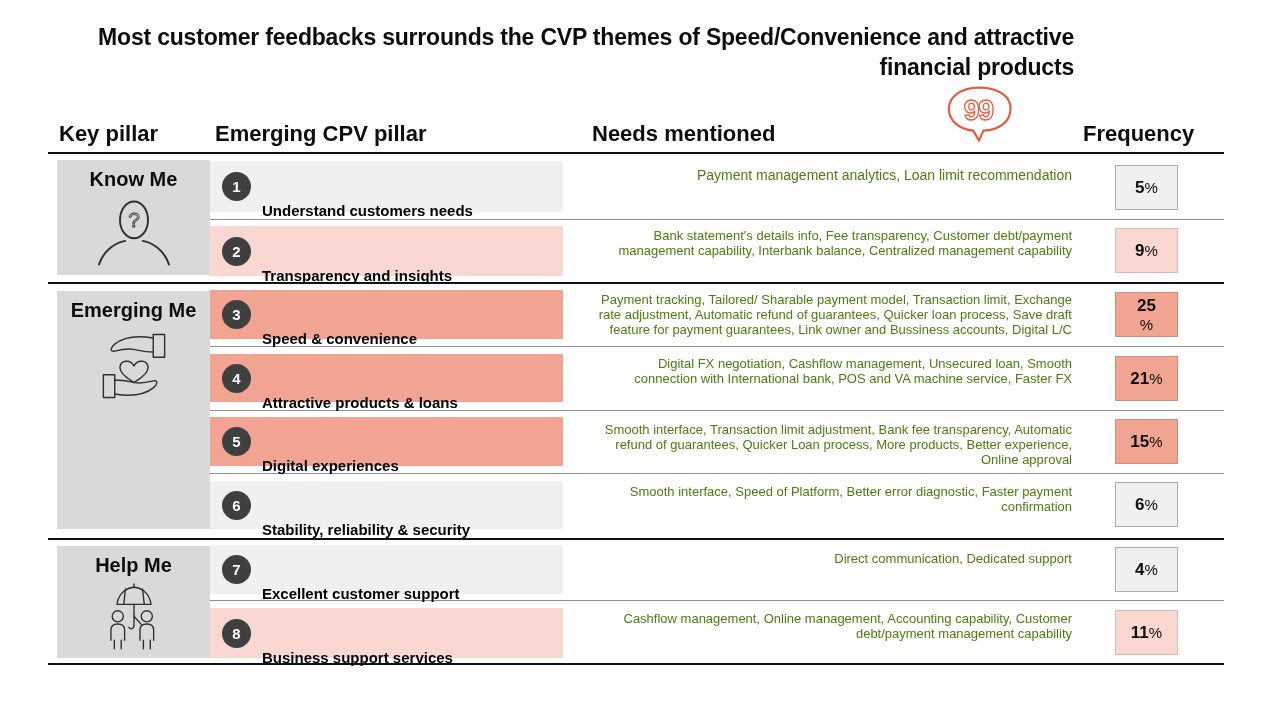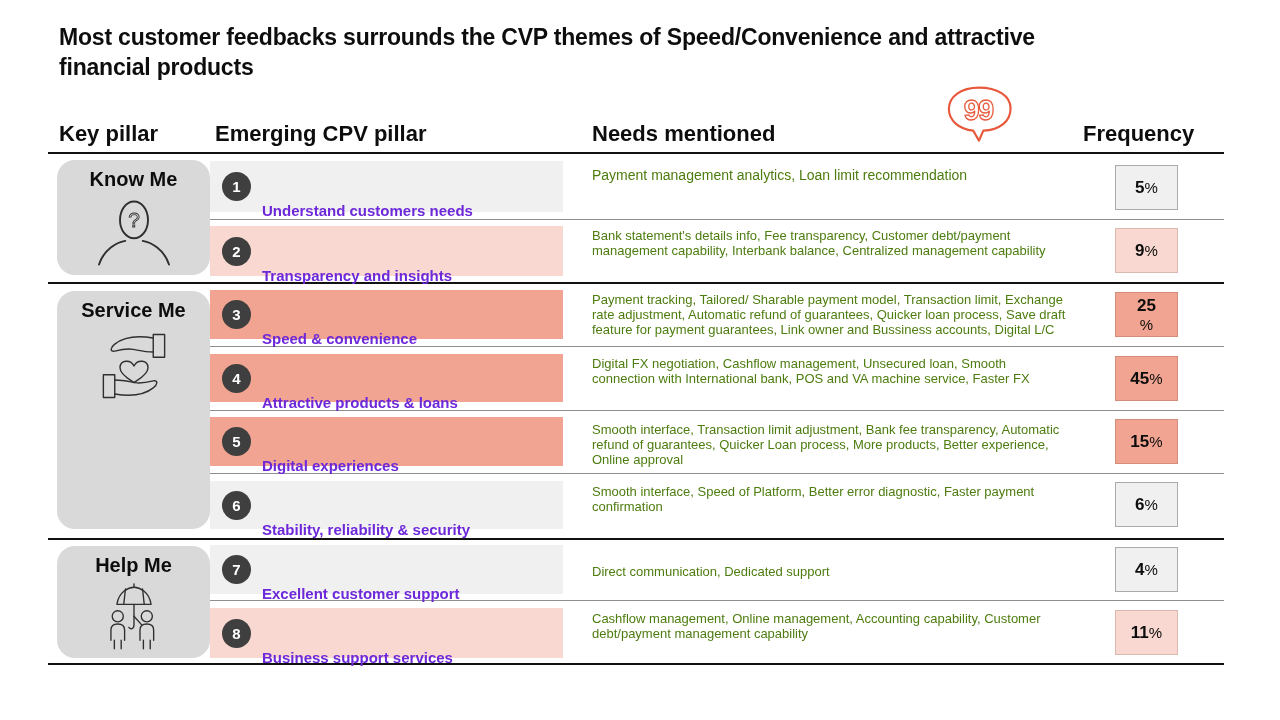--- a/index.html
+++ b/index.html
@@ -1,55 +1,55 @@
 <!DOCTYPE html>
 <html style="--accent: #E8593C; --salmon: #F1A492; --pink: #F8D8D0; --gray_row: #F0F0F0; --pillar_gray: #D9D9D9; --badge: #3F3F3F; --line_dark: #121212; --line_light: #8F8F8F;"><head>
 <meta charset="utf-8">
 <style>
   html,body { margin:0; padding:0; background:#ffffff; }
   .slide {
     position:relative; width:1280px; height:720px; background:#fff;
-    font-family:"Liberation Sans", sans-serif; color:#111; overflow:hidden;
+    font-family:"Liberation Sans", sans-serif; color:#111; overflow:hidden;text-align:right;
   }
   .abs { position:absolute; }
 
   .title {
     left:59px; top:22px; width:1015px;
     font-size:23px; line-height:1.32; font-weight:bold; color:#0d0d0d;
     letter-spacing:-0.2px;
   }
 
   .col-header { top:121px; font-size:22px; font-weight:bold; color:#0d0d0d; white-space:nowrap; }
 
   .line-dark  { height:2px; background:var(--line_dark,#121212); left:48px; width:1176px; }
   .line-light { height:1px; background:var(--line_light,#8f8f8f); left:204px; width:1020px; }
 
   .pillar {
     left:57px; width:153px; background:var(--pillar_gray,#d9d9d9);
     display:flex; flex-direction:column; align-items:center;
-    padding-top:8px; box-sizing:border-box;border-radius:18px;
+    padding-top:8px; box-sizing:border-box;
   }
   .pillar-label { font-size:20px; font-weight:bold; color:#0d0d0d; }
   .pillar-icon { margin-top:4px; }
 
   .theme-row {
     left:210px; width:353px;
     display:flex; align-items:center; box-sizing:border-box; padding-left:12px;
   }
   .tone-gray   { background:var(--gray_row,#f0f0f0); }
   .tone-pink   { background:var(--pink,#f8d8d0); }
   .tone-salmon { background:var(--salmon,#f1a492); }
 
   .badge {
     width:29px; height:29px; border-radius:50%;
     background:var(--badge,#3f3f3f); color:#fff;
     font-size:15px; font-weight:bold;
     display:flex; align-items:center; justify-content:center; flex:0 0 29px;
   }
-  .theme-label { margin-left:11px; font-size:15px; font-weight:bold; color:#6d28d9;margin-top:48px; }
+  .theme-label { margin-left:11px; font-size:15px; font-weight:bold; color:#000000;margin-top:48px; }
 
   .needs {
     left:592px; width:480px;
     font-size:13px; line-height:1.17; color:#4d7c0f;
   }
 
   .freq-box {
     left:1115px; width:63px; height:45px;
     display:flex; align-items:center; justify-content:center;
     box-sizing:border-box; font-size:15px;
@@ -97,21 +97,21 @@
     <div class="pillar-icon">
       <svg width="84" height="76" viewBox="0 0 96 84">
         <ellipse class="ln" cx="48" cy="27" rx="16" ry="21"></ellipse>
         <text x="48" y="35" text-anchor="middle" font-family="Liberation Sans, sans-serif" font-size="24" fill="none" stroke="#2f2f2f" stroke-width="1">?</text>
         <path class="ln" d="M8 78 C14 60 28 53 38 51 M58 51 C68 53 82 60 88 78"></path>
       </svg>
     </div>
   </div>
 
   <div class="abs pillar" style="top:291px; height:238px;">
-    <div class="pillar-label">Service Me</div>
+    <div class="pillar-label">Emerging Me</div>
     <div class="pillar-icon">
       <svg width="84" height="80" viewBox="0 0 96 88">
         <rect class="ln-thin" x="70" y="8" width="13" height="26"></rect>
         <path class="ln-thin" d="M70 12 C52 9 36 11 26 19 C21 23 20 28 26 27 C34 25 41 24 47 25 C53 26 60 28 70 28"></path>
         <rect class="ln-thin" x="13" y="54" width="13" height="26"></rect>
         <path class="ln-thin" d="M26 76 C44 79 60 77 70 69 C75 65 76 60 70 61 C62 63 55 64 49 63 C43 62 36 60 26 60"></path>
         <path class="ln-thin" d="M48 44 C44 36 32 37 32 46 C32 54 44 60 48 63 C52 60 64 54 64 46 C64 37 52 36 48 44 Z"></path>
       </svg>
     </div>
   </div>
@@ -161,21 +161,21 @@
     <span class="freq-num">25</span>
       <span class="freq-pct">%</span>
   </div>
 
   <div class="abs theme-row tone-salmon" style="top:354px; height:48px;">
     <span class="badge">4</span>
     <span class="theme-label">Attractive products &amp; loans</span>
   </div>
   <div class="abs needs" style="top:356px;">Digital FX negotiation, Cashflow management, Unsecured loan, Smooth connection with International bank, POS and VA machine service, Faster FX</div>
   <div class="abs freq-box fb-salmon" style="top:356px;">
-    <span class="freq-num">45</span>
+    <span class="freq-num">21</span>
       <span class="freq-pct">%</span>
   </div>
 
   <div class="abs theme-row tone-salmon" style="top:417px; height:49px;">
     <span class="badge">5</span>
     <span class="theme-label">Digital experiences</span>
   </div>
   <div class="abs needs" style="top:422px;">Smooth interface, Transaction limit adjustment, Bank fee transparency, Automatic refund of guarantees, Quicker Loan process, More products, Better experience, Online approval</div>
   <div class="abs freq-box fb-salmon" style="top:419px;">
     <span class="freq-num">15</span>
@@ -189,21 +189,21 @@
   <div class="abs needs" style="top:484px;">Smooth interface, Speed of Platform, Better error diagnostic, Faster payment confirmation</div>
   <div class="abs freq-box fb-gray" style="top:482px;">
     <span class="freq-num">6</span>
       <span class="freq-pct">%</span>
   </div>
 
   <div class="abs theme-row tone-gray" style="top:545px; height:49px;">
     <span class="badge">7</span>
     <span class="theme-label">Excellent customer support</span>
   </div>
-  <div class="abs needs" style="top:551px;margin-top:13px;">Direct communication, Dedicated support</div>
+  <div class="abs needs" style="top:551px;">Direct communication, Dedicated support</div>
   <div class="abs freq-box fb-gray" style="top:547px;">
     <span class="freq-num">4</span>
       <span class="freq-pct">%</span>
   </div>
 
   <div class="abs theme-row tone-pink" style="top:608px; height:50px;">
     <span class="badge">8</span>
     <span class="theme-label">Business support services</span>
   </div>
   <div class="abs needs" style="top:611px;">Cashflow management, Online management, Accounting capability, Customer debt/payment management capability</div>

